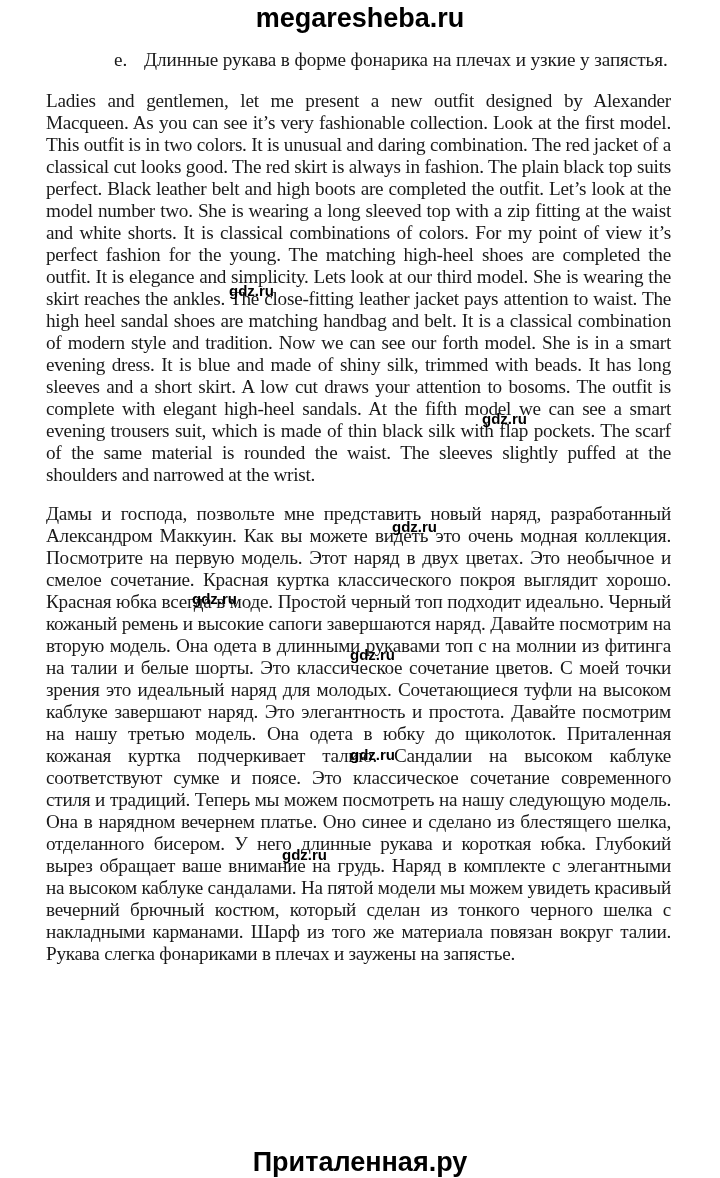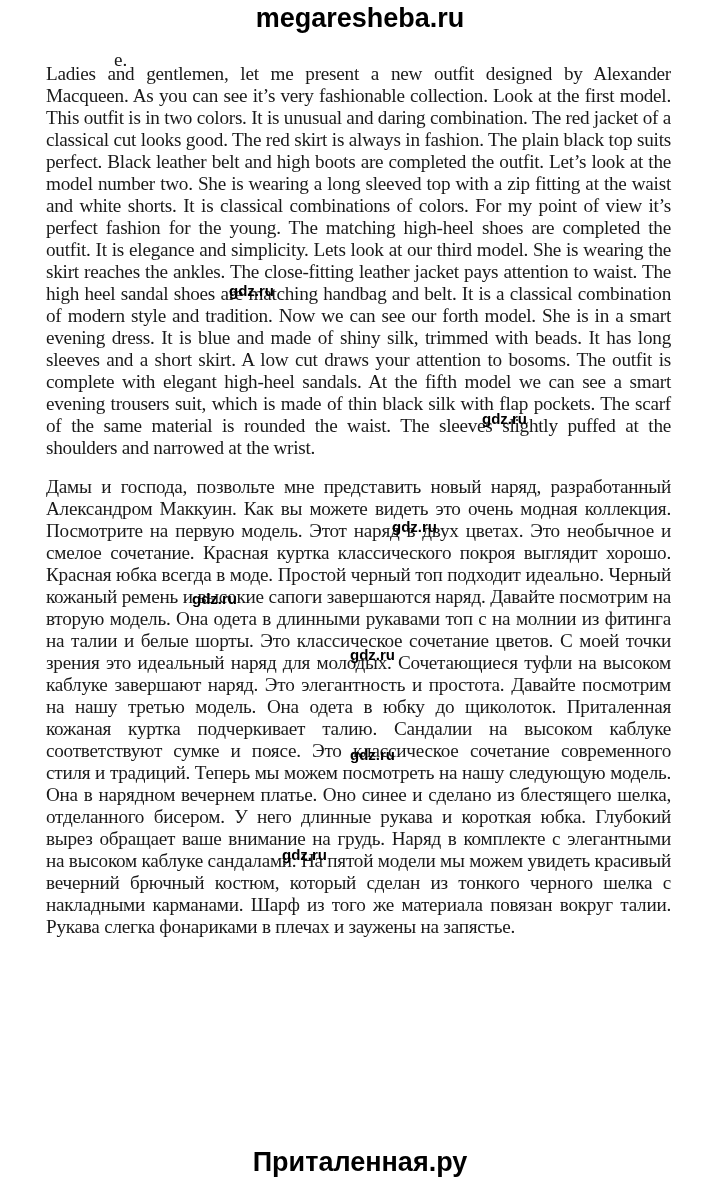--- a/index.html
+++ b/index.html
@@ -13,20 +13,21 @@
   .watermark { position:absolute; font-family:"Liberation Sans", sans-serif; font-weight:bold; font-size:15px; color:#000; line-height:16px;margin-top:39px; }
 </style>
 </head>
 <body>
 
 <div class="site-header">megaresheba.ru</div>
 
 <div class="content">
   <div class="list-item">
     <span class="list-marker">e.</span>
+    <span>Длинные рукава в форме фонарика на плечах и узкие у запястья.</span>
   </div>
   <p class="para">Ladies and gentlemen, let me present a new outfit designed by Alexander Macqueen. As you can see it’s very fashionable collection. Look at the first model. This outfit is in two colors. It is unusual and daring combination. The red jacket of a classical cut looks good. The red skirt is always in fashion. The plain black top suits perfect. Black leather belt and high boots are completed the outfit. Let’s look at the model number two. She is wearing a long sleeved top with a zip fitting at the waist and white shorts. It is classical combinations of colors. For my point of view it’s perfect fashion for the young. The matching high-heel shoes are completed the outfit. It is elegance and simplicity. Lets look at our third model. She is wearing the skirt reaches the ankles. The close-fitting leather jacket pays attention to waist. The high heel sandal shoes are matching handbag and belt. It is a classical combination of modern style and tradition. Now we can see our forth model. She is in a smart evening dress. It is blue and made of shiny silk, trimmed with beads. It has long sleeves and a short skirt. A low cut draws your attention to bosoms. The outfit is complete with elegant high-heel sandals. At the fifth model we can see a smart evening trousers suit, which is made of thin black silk with flap pockets. The scarf of the same material is rounded the waist. The sleeves slightly puffed at the shoulders and narrowed at the wrist.</p>
   <p class="para">Дамы и господа, позвольте мне представить новый наряд, разработанный Александром Маккуин. Как вы можете видеть это очень модная коллекция. Посмотрите на первую модель. Этот наряд в двух цветах. Это необычное и смелое сочетание. Красная куртка классического покроя выглядит хорошо. Красная юбка всегда в моде. Простой черный топ подходит идеально. Черный кожаный ремень и высокие сапоги завершаются наряд. Давайте посмотрим на вторую модель. Она одета в длинными рукавами топ с на молнии из фитинга на талии и белые шорты. Это классическое сочетание цветов. С моей точки зрения это идеальный наряд для молодых. Сочетающиеся туфли на высоком каблуке завершают наряд. Это элегантность и простота. Давайте посмотрим на нашу третью модель. Она одета в юбку до щиколоток. Приталенная кожаная куртка подчеркивает талию. Сандалии на высоком каблуке соответствуют сумке и поясе. Это классическое сочетание современного стиля и традиций. Теперь мы можем посмотреть на нашу следующую модель. Она в нарядном вечернем платье. Оно синее и сделано из блестящего шелка, отделанного бисером. У него длинные рукава и короткая юбка. Глубокий вырез обращает ваше внимание на грудь. Наряд в комплекте с элегантными на высоком каблуке сандалами. На пятой модели мы можем увидеть красивый вечерний брючный костюм, который сделан из тонкого черного шелка с накладными карманами. Шарф из того же материала повязан вокруг талии. Рукава слегка фонариками в плечах и заужены на запястье.</p>
 </div>
 
 <div class="watermark" style="left:229px; top:244px;">gdz.ru</div>
 <div class="watermark" style="left:482px; top:372px;">gdz.ru</div>
 <div class="watermark" style="left:392px; top:480px;">gdz.ru</div>
 <div class="watermark" style="left:192px; top:552px;">gdz.ru</div>
 <div class="watermark" style="left:350px; top:608px;">gdz.ru</div>

